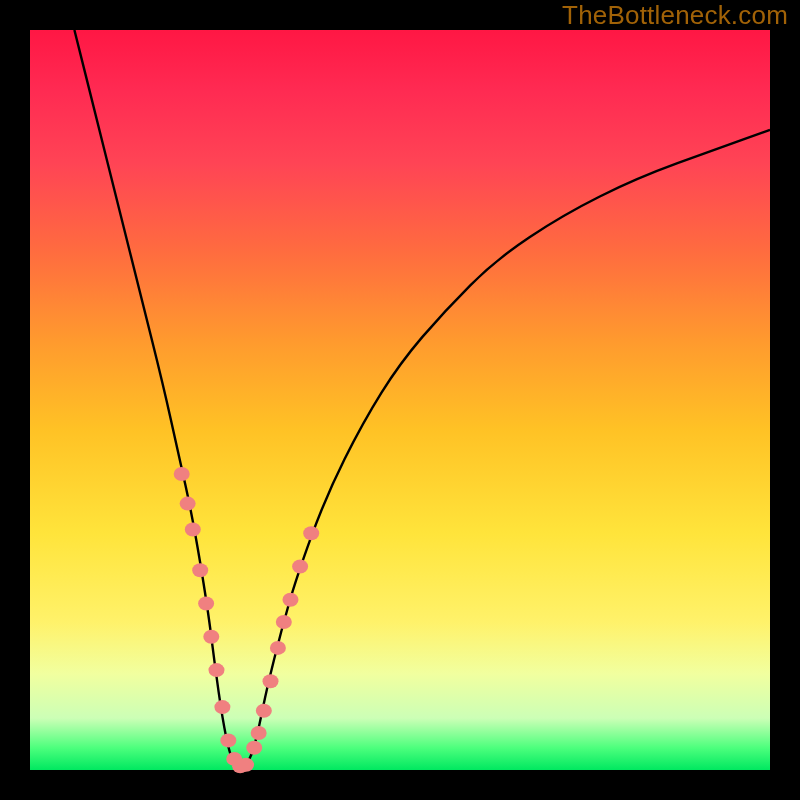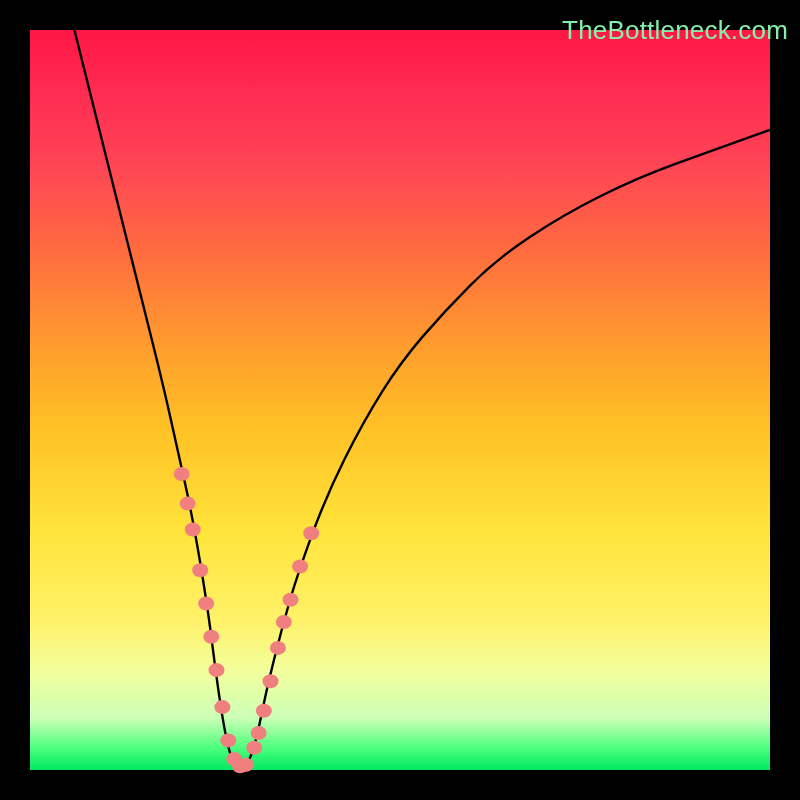--- a/index.html
+++ b/index.html
@@ -32,23 +32,23 @@
       #ffc225 54%,
       #ffe43b 68%,
       #fff26a 80%,
       #f1ff9f 87%,
       #ccffb6 93%,
       #4dff7d 97%,
       #00e860 100%);
   }
   .watermark {
     position: absolute;
-    top: 15px;
+    top: 0;
     right: 12px;
-    color: #86efac;
+    color: #a16207;
     font-size: 26px;
     font-weight: 400;
     letter-spacing: 0.2px;
     user-select: none;
   }
   svg.curve {
     position: absolute;
     left: 0;
     top: 0;
     width: 740px;

